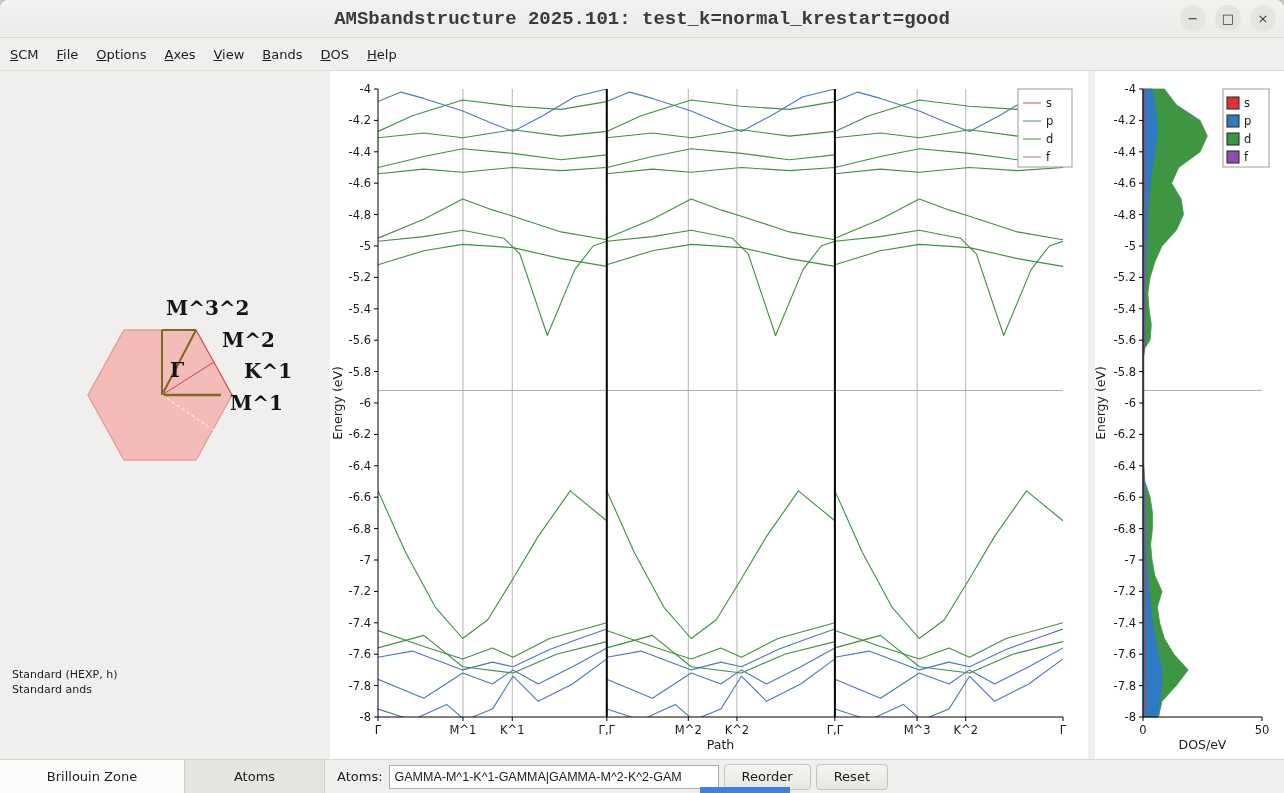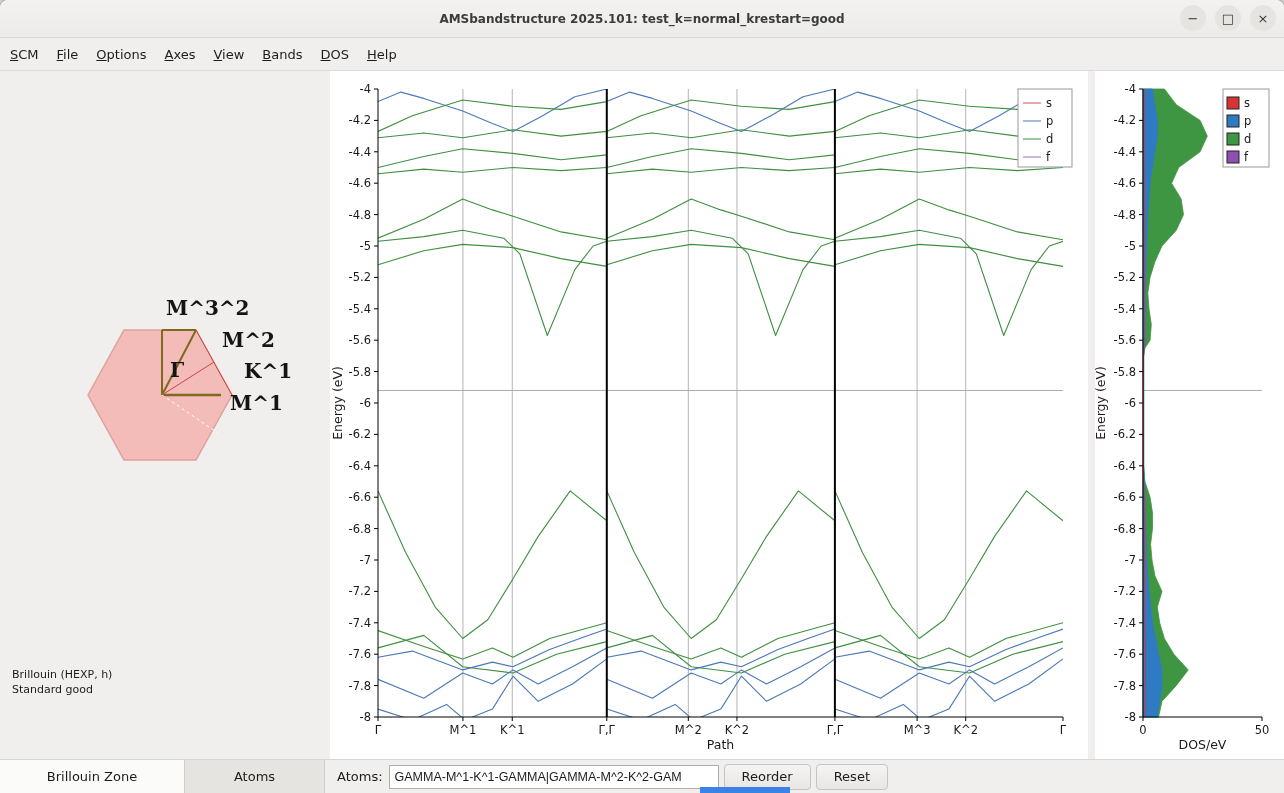--- a/index.html
+++ b/index.html
@@ -1,21 +1,21 @@
 <!DOCTYPE html>
 <html><head>
 <meta charset="utf-8">
 <style>
   html,body{margin:0;padding:0;background:#cfcdca;font-family:"DejaVu Sans","Liberation Sans",sans-serif;}
   .window{position:relative;width:1284px;height:793px;background:#f0efed;border-radius:8px 8px 0 0;
           overflow:hidden;box-shadow:0 0 0 1px #a9a7a4;}
   
   .titlebar{height:37px;background:linear-gradient(#f3f2f0,#edebe9);border-bottom:1px solid #d8d6d2;
             display:flex;align-items:center;justify-content:center;position:relative;}
-  .title{font-weight:bold;font-size:12px;color:#3b3b3b;}
+  .title{font-weight:bold;font-size:19px;color:#3b3b3b;font-family:Liberation Mono, monospace;}
   .controls{position:absolute;right:8px;top:5px;display:flex;gap:9px;}
   .wbtn{width:26px;height:26px;border-radius:50%;background:#e6e4e1;border:none;display:flex;
         align-items:center;justify-content:center;font-size:13px;color:#3b3b3b;font-family:inherit;padding:0;}
   
   .menubar{height:32px;display:flex;align-items:center;padding-left:1px;background:#f0efed;border-bottom:1px solid #dedcd8;}
   .menu-item{padding:5px 9px;font-size:13px;color:#1c1c1c;cursor:default;}
   
   .left-panel{position:absolute;left:0;top:71px;width:325px;bottom:33px;background:#f0efed;overflow:hidden;}
   .center-panel{position:absolute;left:330px;top:71px;width:758px;bottom:33px;background:#ffffff;overflow:hidden;}
   .right-panel{position:absolute;left:1095px;top:71px;width:189px;bottom:33px;background:#ffffff;overflow:hidden;}
@@ -73,22 +73,22 @@
         <line x1="162" y1="324" x2="214" y2="291" stroke="#cc4444" stroke-width="1"></line>
         <line x1="196" y1="259" x2="232" y2="324" stroke="#cc4444" stroke-width="1"></line>
         <line x1="162" y1="324" x2="218" y2="362" stroke="#ffffff" stroke-width="1" stroke-dasharray="3,3"></line>
         <text x="166" y="244" class="bz-label">M^3^2</text>
         <text x="222" y="276" class="bz-label">M^2</text>
         <text x="170" y="306" class="bz-label">Γ</text>
         <text x="244" y="307" class="bz-label">K^1</text>
         <text x="230" y="339" class="bz-label">M^1</text>
       </svg>
     <div class="bz-caption">
-      <div>Brillouin (HEXP, h)</div>
-      <div>Standard good</div>
+      <div>Standard (HEXP, h)</div>
+      <div>Standard ands</div>
     </div>
   </div>
 
   <div class="center-panel">
     <svg id="band-svg" width="758" height="689">
         <defs>
           <clipPath id="bandclip">
             <rect x="48" y="18" width="685" height="628"></rect>
           </clipPath>
         </defs>

